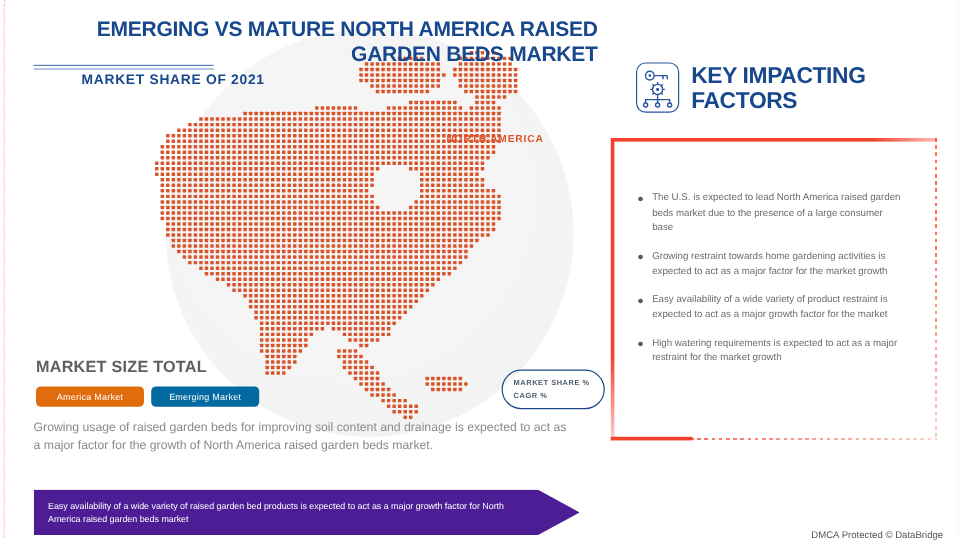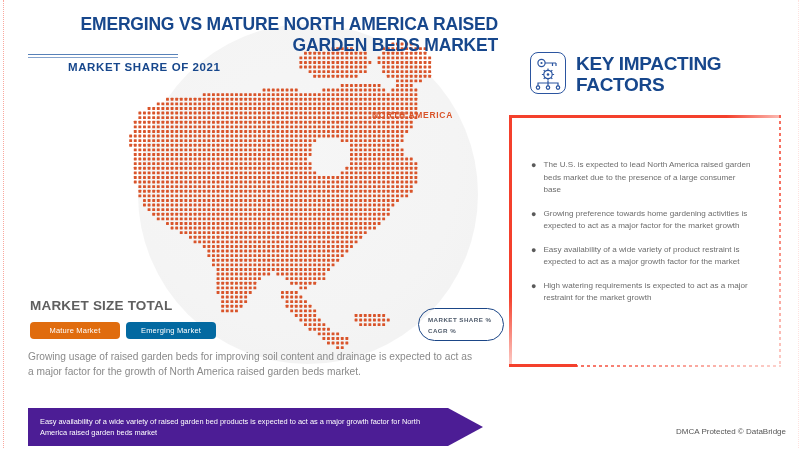--- a/index.html
+++ b/index.html
@@ -115,21 +115,21 @@
     -webkit-mask-image:linear-gradient(to right,#000 0%,#000 18%,rgba(0,0,0,.3) 100%);
             mask-image:linear-gradient(to right,#000 0%,#000 18%,rgba(0,0,0,.3) 100%);}
   .bd-bottom-solid{left:0;bottom:0;height:3px;width:68px;background:#f4402c;}
 
   .bullets{position:absolute;left:22px;top:44px;width:222px;}
   .bullet{display:flex;gap:7px;margin-bottom:11px;}
   .bullet .dot{color:#5a5a5a;font-size:9px;line-height:12.5px;flex:0 0 auto;}
   .bullet .btxt{color:#6d6d6d;font-size:8.1px;line-height:1.55;}
 
   .dmca{
-    position:absolute;right:14px;bottom:14px;
+    position:absolute;right:14px;bottom:0;
     color:#555;font-size:8px;
   }
 
   .map-svg{position:absolute;left:118px;top:36px;}
 </style>
 </head>
 <body>
 
 <div id="root">
 
@@ -2502,21 +2502,21 @@
   <div class="title-rules">
       <i></i>
       <i></i>
     </div>
   <div class="subtitle">MARKET SHARE OF 2021</div>
 
   <div class="na-label">NORTH AMERICA</div>
 
   <div class="market-size-title">MARKET SIZE TOTAL</div>
   <div class="legend">
-    <div class="chip mature">Mature Market</div>
+    <div class="chip mature">America Market</div>
     <div class="chip emerging">Emerging Market</div>
   </div>
 
   <div class="pill">
     <div>MARKET SHARE %</div>
     <div>CAGR %</div>
   </div>
 
   <div class="lead-text">Growing usage of raised garden beds for improving soil content and drainage is expected to act as a major factor for the growth of North America raised garden beds market.</div>
 
@@ -2549,21 +2549,21 @@
     <span class="bd bd-bottom"></span>
     <span class="bd bd-bottom-solid"></span>
 
     <div class="bullets">
       <div class="bullet">
         <span class="dot">●</span>
         <span class="btxt">The U.S. is expected to lead North America raised garden beds market due to the presence of a large consumer base</span>
       </div>
       <div class="bullet">
         <span class="dot">●</span>
-        <span class="btxt">Growing preference towards home gardening activities is expected to act as a major factor for the market growth</span>
+        <span class="btxt">Growing restraint towards home gardening activities is expected to act as a major factor for the market growth</span>
       </div>
       <div class="bullet">
         <span class="dot">●</span>
         <span class="btxt">Easy availability of a wide variety of product restraint is expected to act as a major growth factor for the market</span>
       </div>
       <div class="bullet">
         <span class="dot">●</span>
         <span class="btxt">High watering requirements is expected to act as a major restraint for the market growth</span>
       </div>
     </div>

